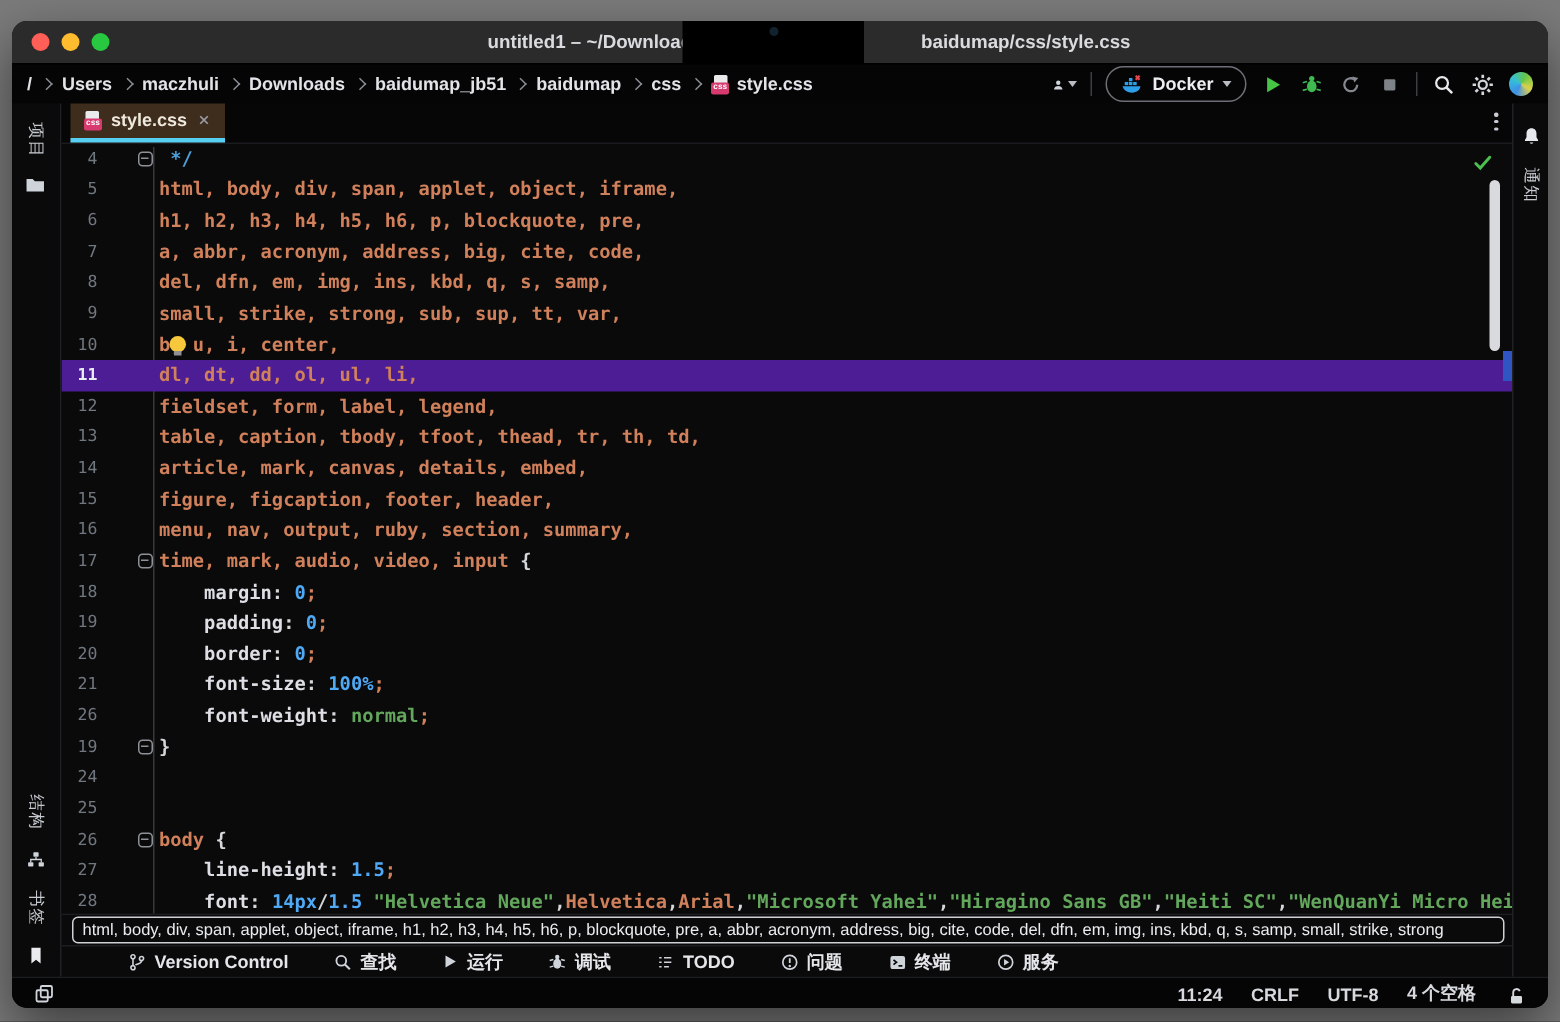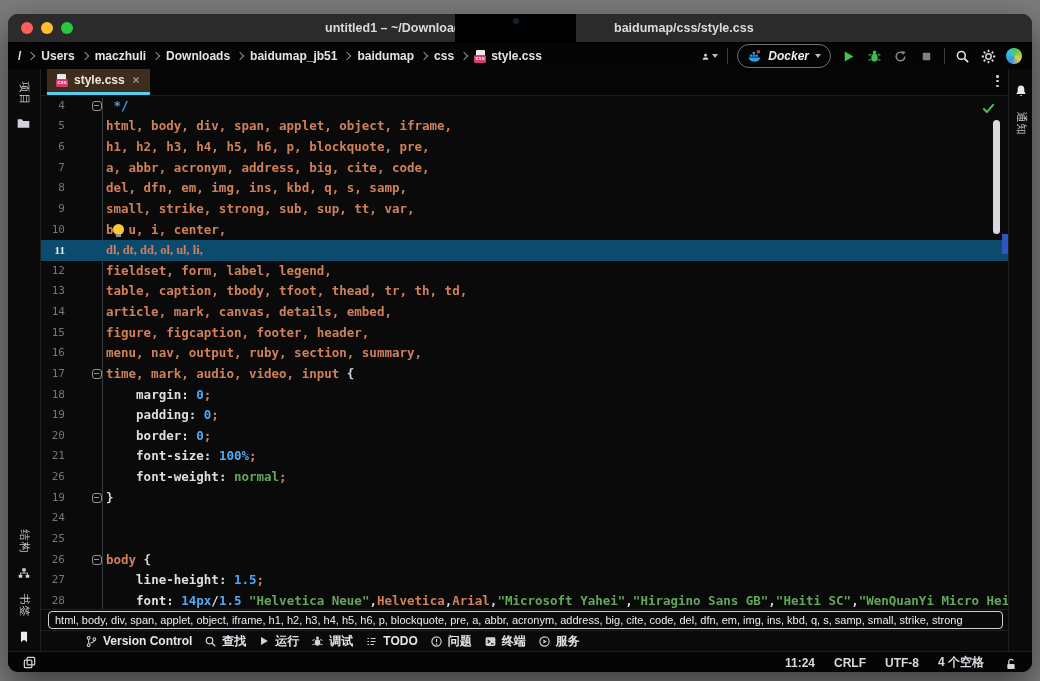--- a/index.html
+++ b/index.html
@@ -18,21 +18,21 @@
   
   .toolbar{height:26px;background:#050506;display:flex;align-items:center;padding:0 10px;border-top:1px solid #000;}
   .crumbs{display:flex;align-items:center;gap:5px;font-size:12px;color:#e2e4e8;font-weight:600;white-space:nowrap;}
   .crumb{cursor:default;}
   .chev{width:5px;height:5px;border-right:1.4px solid #8b8f96;border-top:1.4px solid #8b8f96;
     transform:rotate(45deg);display:inline-block;margin:0 2px;}
   .tool-right{margin-left:auto;display:flex;align-items:center;gap:9px;}
   .vsep{width:1px;height:16px;background:#3c3e42;}
   .ticon{width:17px;height:17px;display:flex;align-items:center;justify-content:center;}
   .caret{width:0;height:0;border-left:3.5px solid transparent;border-right:3.5px solid transparent;border-top:4px solid #b9bcc2;display:inline-block;}
-  .docker{display:flex;align-items:center;gap:6px;border:1px solid #6c7076;border-radius:12px;height:22px;padding:0 9px;color:#eceef1;font-size:12px;font-weight:bold;font-style:italic;}
+  .docker{display:flex;align-items:center;gap:6px;border:1px solid #6c7076;border-radius:12px;height:22px;padding:0 9px;color:#eceef1;font-size:12px;font-weight:bold;}
   .sphere{width:16px;height:16px;border-radius:50%;background:conic-gradient(from 210deg,#3e8fe8,#35c0d8,#64c648,#ddd14a,#3e8fe8);}
   
   .main{display:flex;height:582px;}
   .stripe{background:#0a0a0b;position:relative;}
   .stripe-l{width:32px;border-right:1px solid #202124;}
   .stripe-r{width:23px;border-left:1px solid #202124;display:flex;flex-direction:column;align-items:center;padding-top:14px;gap:8px;}
   .vlabel{color:#c6c9cf;font-size:11px;white-space:nowrap;transform:rotate(90deg);letter-spacing:1px;}
   .vwrap{height:32px;display:flex;align-items:center;justify-content:center;width:100%;}
   .sicon{width:16px;height:16px;display:flex;align-items:center;justify-content:center;}
   .stripe-top{position:absolute;top:8px;left:0;right:0;display:flex;flex-direction:column;align-items:center;gap:6px;}
@@ -47,38 +47,38 @@
   
   .cssicon{position:relative;width:12px;height:13px;display:inline-block;flex:none;}
   .ci-page{position:absolute;left:1.5px;top:0;width:9px;height:9px;background:#e9eaec;border-radius:1px;}
   .ci-badge{position:absolute;left:0;bottom:0;width:12px;height:7.5px;background:#d63a6e;color:#fff;
     font-size:5.5px;line-height:7.5px;text-align:center;font-weight:bold;border-radius:1.5px;font-family:"Liberation Sans",sans-serif;}
   
   .editor{height:516px;position:relative;background:#0a0a0b;overflow:hidden;
     font-family:"DejaVu Sans Mono","Liberation Mono",monospace;font-size:12.5px;}
   .guide{position:absolute;left:61px;top:2px;height:512px;width:1px;background:#45494f;opacity:.75;}
   .row{position:relative;height:20.64px;line-height:20.64px;white-space:pre;}
-  .row.hl{background:#0c4a6e;font-family:Liberation Serif, serif;}
+  .row.hl{background:#4c1d95;}
   .ln{position:absolute;left:0;width:24px;text-align:right;color:#71777f;font-size:11px;}
   .row.hl .ln{color:#e8ebf1;font-weight:bold;}
   .code{position:absolute;left:65px;right:0;overflow:hidden;font-weight:bold;}
   .tk-o{color:#d0805a}.tk-w{color:#d5d7db}.tk-p{color:#dddfe4}.tk-n{color:#4fa9f5}.tk-g{color:#63a75c}.tk-c{color:#4c9fd9}
   .fold{position:absolute;left:51px;top:5px;width:10px;height:10px;border:1px solid #8d9298;border-radius:3px;box-sizing:border-box;
     background:linear-gradient(#8d9298,#8d9298) center/5px 1px no-repeat;}
   .bulb{position:absolute;left:71px;top:4px;width:11px;height:11px;border-radius:50%;background:#f7c73c;}
   .bulb:after{content:"";position:absolute;left:3px;bottom:-2.5px;width:5px;height:3px;background:#8e9094;}
   .check{position:absolute;right:13px;top:6px;}
   .thumb{position:absolute;right:8px;top:24px;width:7px;height:114px;border-radius:4px;background:#d8dadd;}
   .stripe-mark{position:absolute;right:0;top:138px;width:6px;height:20px;background:#2e55c2;}
   
   .crumbbar{height:20px;background:#0a0a0b;border-top:1px solid #1d1e21;display:flex;align-items:center;padding:0 5px 0 7px;}
   .crumbbox{flex:1;border:1px solid #ced1d6;border-radius:4px;color:#eaecef;font-size:11px;line-height:14px;
     padding:1px 6px;white-space:nowrap;overflow:hidden;}
   
-  .bottombar{height:20px;background:#0a0a0b;border-top:1px solid #1d1e21;display:flex;align-items:center;gap:12px;
+  .bottombar{height:20px;background:#0a0a0b;border-top:1px solid #1d1e21;display:flex;align-items:center;gap:30px;
     padding-left:44px;font-size:12px;color:#e4e6ea;font-weight:bold;}
   .bitem{display:flex;align-items:center;gap:5px;white-space:nowrap;}
   .bitem svg{display:block;}
   
   .statusbar{height:21px;background:#050506;border-top:1px solid #1d1e21;display:flex;align-items:center;padding:0 13px;gap:15px;}
   .status-right{margin-left:auto;display:flex;align-items:center;gap:19px;font-size:12px;color:#d6d9dd;font-weight:600;}
 </style>
 </head>
 <body>
 

